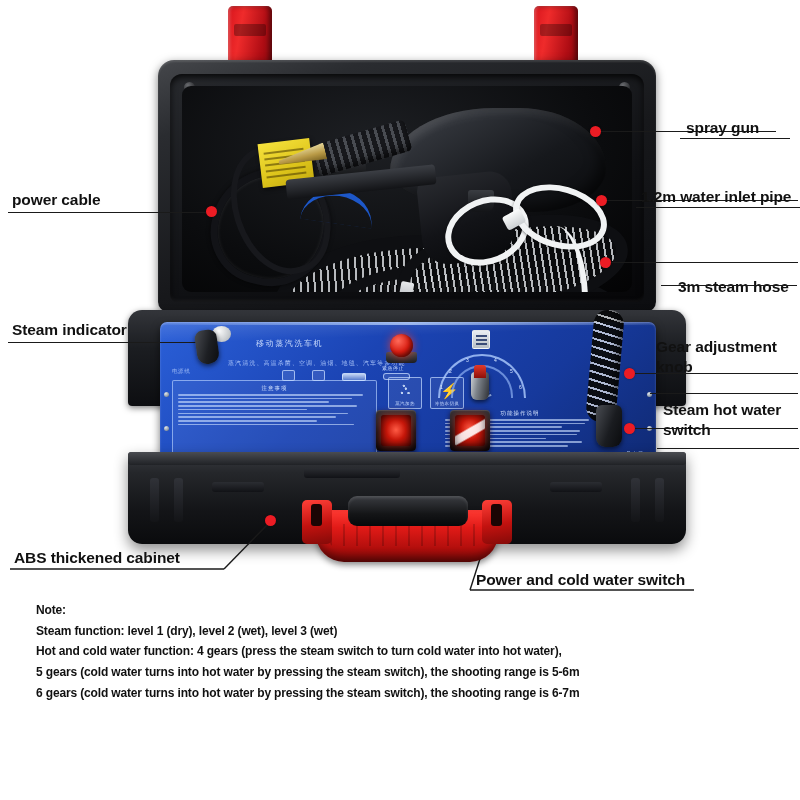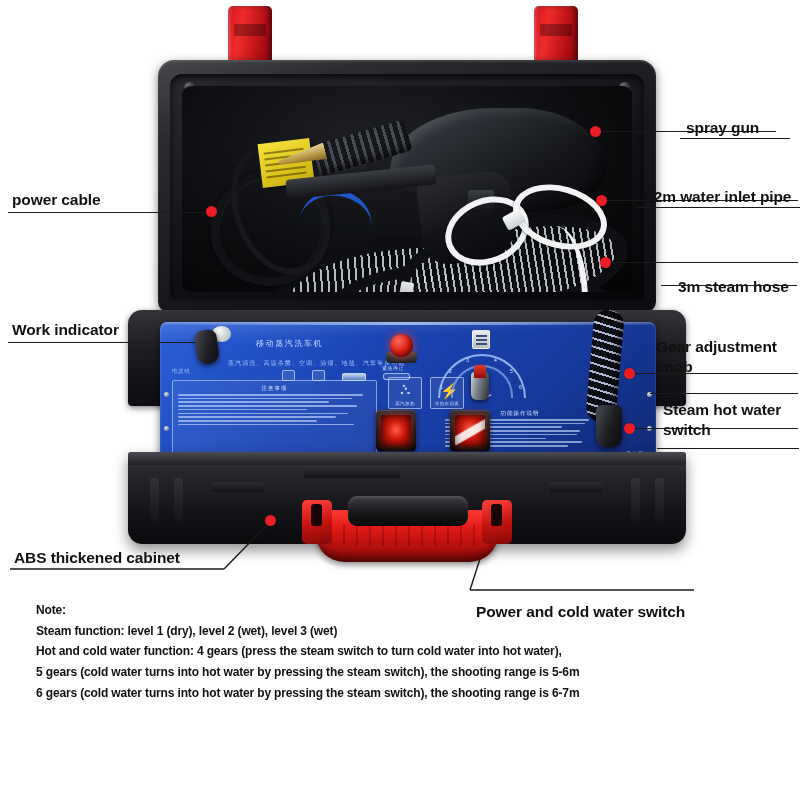--- a/index.html
+++ b/index.html
@@ -708,33 +708,33 @@
   <div class="lead-line" style="left:630px; top:428px; width:168px;"></div>
   <div class="callout-text wrap" style="left:663px; top:400px; width:136px;">Steam hot water switch</div>
   <div class="underline" style="left:657px; top:448px; width:142px;"></div>
 
   <div class="dot" style="left:206px; top:206px;"></div>
   <div class="lead-line" style="left:8px; top:212px; width:202px;"></div>
   <div class="callout-text" style="left:12px; top:190px;">power cable</div>
 
   <div class="dot" style="left:196px; top:337px; opacity:0;"></div>
   <div class="lead-line" style="left:8px; top:342px; width:198px;"></div>
-  <div class="callout-text" style="left:12px; top:320px;">Work indicator</div>
+  <div class="callout-text" style="left:12px; top:320px;">Steam indicator</div>
 
   <div class="dot" style="left:265px; top:515px;"></div>
   <svg style="position:absolute; left:0; top:0; width:800px; height:800px; pointer-events:none;">
     <line x1="271" y1="521" x2="224" y2="569" stroke="#1a1a1a" stroke-width="1.4"></line>
     <line x1="224" y1="569" x2="10" y2="569" stroke="#1a1a1a" stroke-width="1.4"></line>
     <line x1="494" y1="515" x2="470" y2="590" stroke="#1a1a1a" stroke-width="1.4"></line>
     <line x1="470" y1="590" x2="694" y2="590" stroke="#1a1a1a" stroke-width="1.4"></line>
   </svg>
   <div class="callout-text" style="left:14px; top:548px;">ABS thickened cabinet</div>
 
   <div class="dot" style="left:489px; top:510px; opacity:0;"></div>
-  <div class="callout-text" style="left:476px; top:570px;margin-top:32px;">Power and cold water switch</div>
+  <div class="callout-text" style="left:476px; top:570px;">Power and cold water switch</div>
 
   <div id="note">
     <p>Note:</p>
     <p>Steam function: level 1 (dry), level 2 (wet), level 3 (wet)</p>
     <p>Hot and cold water function: 4 gears (press the steam switch to turn cold water into hot water),</p>
     <p>5 gears (cold water turns into hot water by pressing the steam switch), the shooting range is 5-6m</p>
     <p>6 gears (cold water turns into hot water by pressing the steam switch), the shooting range is 6-7m</p>
   </div>
 
 </div>

